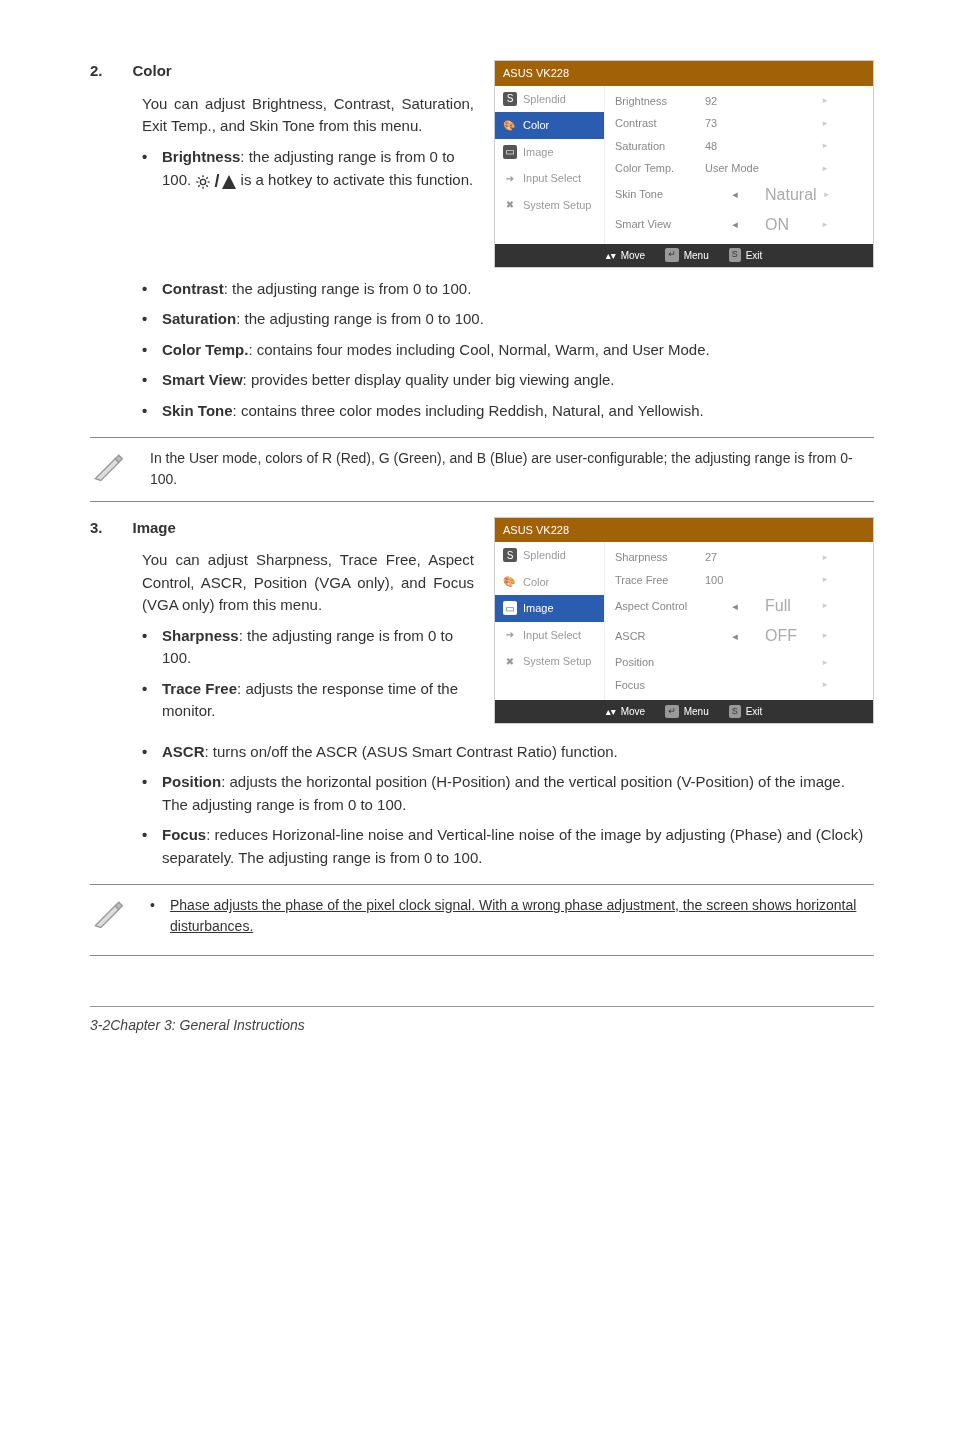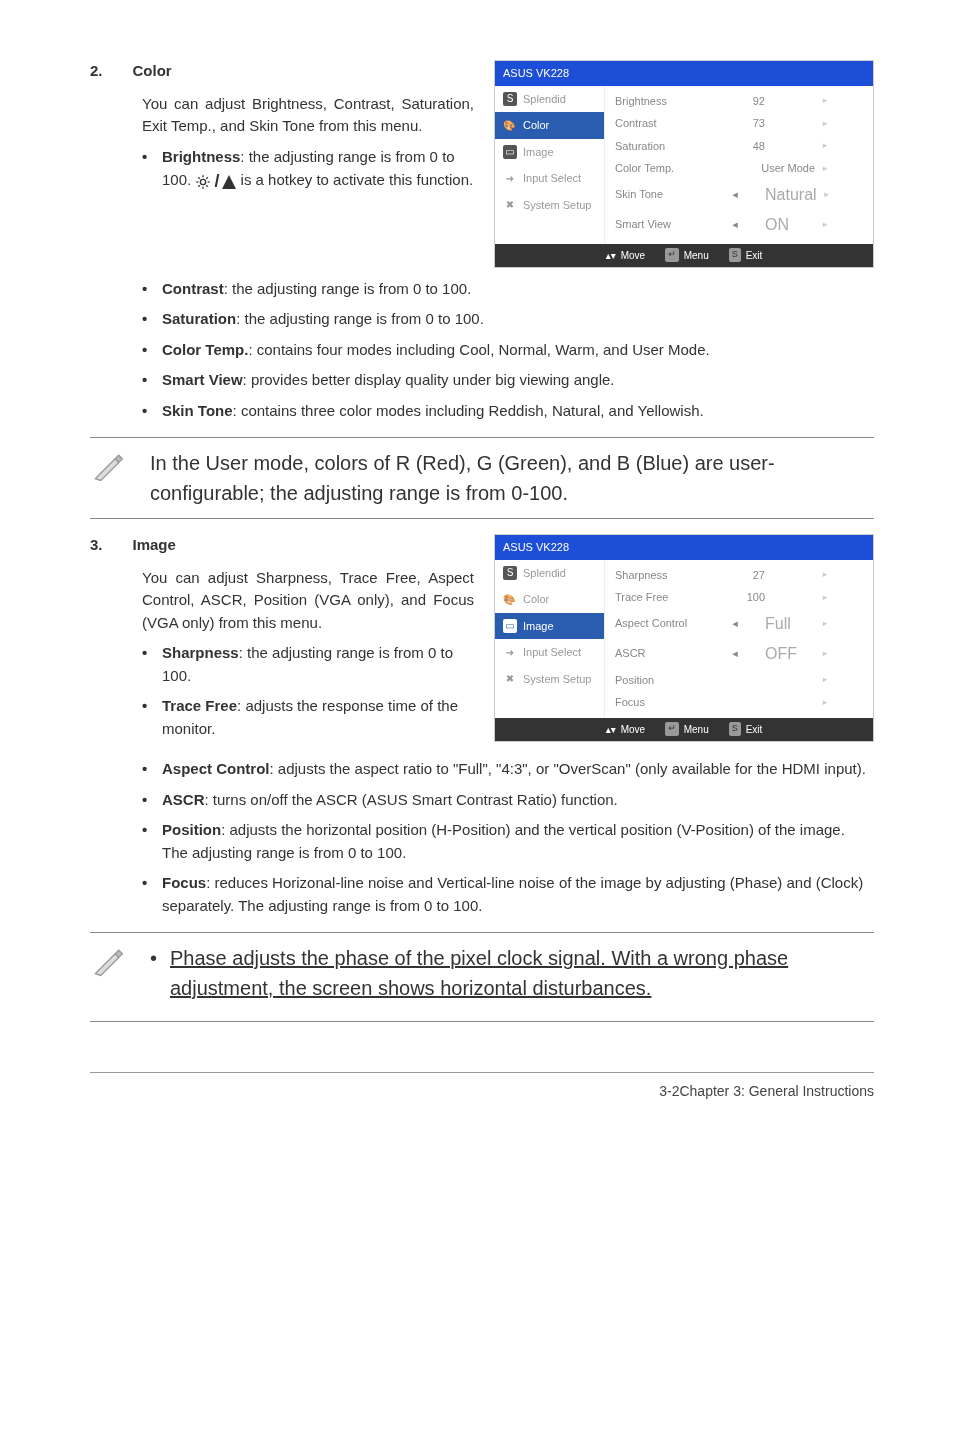--- a/index.html
+++ b/index.html
@@ -18,44 +18,44 @@
   .list { list-style: none; margin-left: 52px; }
   .list > li { position: relative; padding-left: 20px; margin-bottom: 8px; }
   .list > li::before { content: "•"; position: absolute; left: 0; top: 0; font-weight: bold; }
 
   .sublist { list-style: none; margin-left: 20px; }
   .sublist > li { position: relative; padding-left: 20px; margin-bottom: 8px; }
   .sublist > li::before { content: "•"; position: absolute; left: 0; top: 0; }
 
   .note { display: flex; gap: 20px; border-top: 1px solid #888; border-bottom: 1px solid #888; padding: 10px 0; margin: 15px 0 15px 52px; align-items: flex-start; }
   .note-icon { flex: 0 0 40px; }
-  .note-text { flex: 1; font-size: 20px; }
+  .note-text { flex: 1; font-size: 14px; }
 
   .osd { background: #fff; border: 1px solid #ccc; font-size: 11px; color: #888; }
-  .osd-titlebar { background: #1d4ed8; color: #fff; padding: 4px 8px; font-size: 11px; }
+  .osd-titlebar { background: #a16207; color: #fff; padding: 4px 8px; font-size: 11px; }
   .osd-body { display: flex; }
   .osd-menu { flex: 0 0 110px; border-right: 1px solid #eee; }
   .osd-item { display: flex; align-items: center; gap: 6px; padding: 5px 8px; color: #999; }
   .osd-item.active { background: #2a5cb0; color: #fff; }
   .osd-ic { width: 14px; height: 14px; display: inline-flex; align-items: center; justify-content: center; font-size: 10px; }
   .osd-ic-box { background: #555; color: #fff; border-radius: 2px; }
   .osd-item.active .osd-ic-box { background: #fff; color: #2a5cb0; }
   .osd-content { flex: 1; padding: 4px 10px; }
   .osd-row { display: flex; align-items: center; padding: 3px 0; }
   .osd-label { flex: 0 0 90px; }
-  .osd-val { flex: 0 0 60px; text-align: right; }
+  .osd-val { flex: 0 0 60px; text-align: left; }
   .osd-extra { flex: 0 0 50px; text-align: left; color: #aaa; font-size: 16px;}
   .osd-arrow { flex: 0 0 20px; color: #ccc; text-align: center; font-size: 9px; }
   .osd-foot { background: #333; color: #fff; display: flex; gap: 20px; padding: 4px 30px; font-size: 10px; align-items: center; justify-content: center; }
   .osd-foot-item { display: flex; align-items: center; gap: 5px; }
   .osd-key { background: #999; color: #333; padding: 0 3px; border-radius: 2px; font-size: 9px; }
 
   .inline-icons { display: inline-flex; align-items: center; vertical-align: middle; gap: 3px; }
 
-  .footer { display: flex; justify-content: flex-end; border-top: 1px solid #999; margin-top: 50px; padding-top: 8px; font-size: 14px; color: #444; }
+  .footer { display: flex; justify-content: flex-start; border-top: 1px solid #999; margin-top: 50px; padding-top: 8px; font-size: 14px; color: #444; font-style: italic; }
 
   .pencil-svg { width: 36px; height: 36px; }
 </style>
 </head>
 <body>
 
 <div class="row">
   <div class="left-col">
     <div class="num-title">
       <span class="num">2.</span>
@@ -279,21 +279,20 @@
         <div class="osd-foot-item">
             <span class="osd-key">S</span>
             <span>Exit</span>
           </div>
       </div>
     </div>
   </div>
 </div>
 
 <ul class="list">
-  <li><b>Aspect Control</b><span>: adjusts the aspect ratio to "Full", "4:3", or "OverScan" (only available for the HDMI input).</span></li>
   <li><b>ASCR</b><span>: turns on/off the ASCR (ASUS Smart Contrast Ratio) function.</span></li>
   <li><b>Position</b><span>: adjusts the horizontal position (H-Position) and the vertical position (V-Position) of the image. The adjusting range is from 0 to 100.</span></li>
   <li><b>Focus</b><span>: reduces Horizonal-line noise and Vertical-line noise of the image by adjusting (Phase) and (Clock) separately. The adjusting range is from 0 to 100.</span></li>
 </ul>
 
 <div class="note" style="margin-left:0;text-decoration:underline;">
   <div class="note-icon">
     <svg class="pencil-svg" viewBox="0 0 40 40">
         <path d="M8 32 L28 12 L32 16 L12 36 L6 34 Z" fill="#ddd" stroke="#999" stroke-width="1.5"></path>
         <path d="M28 12 L32 8 L36 12 L32 16 Z" fill="#bbb" stroke="#999" stroke-width="1.5"></path>

